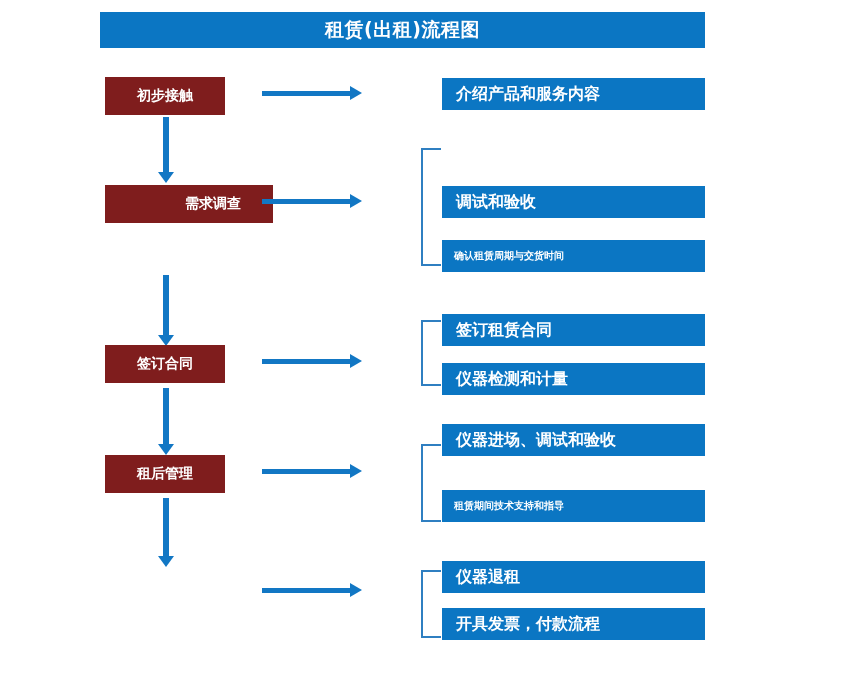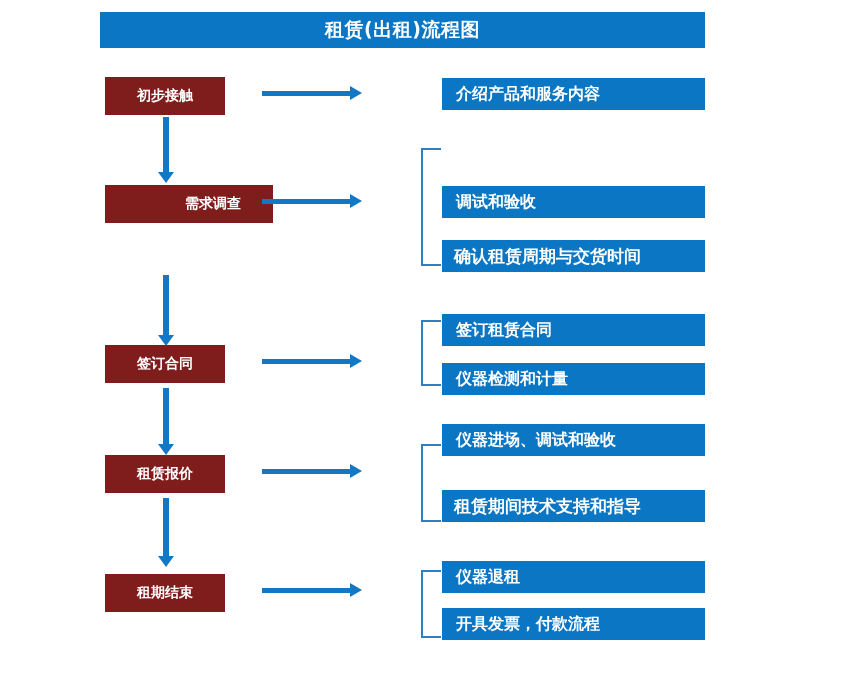--- a/index.html
+++ b/index.html
@@ -62,21 +62,21 @@
     font-size: 16px;
     font-weight: bold;
     display: flex;
     align-items: center;
     padding-left: 14px;
     box-sizing: border-box;
     white-space: nowrap;
   }
   .detail-box.wide {
     padding-left: 12px;
-    font-size: 17px;
+    font-size: 10px;
   }
 
   
   .h-arrow {
     position: absolute;
     left: 262px;
     width: 100px;
     height: 14px;
   }
   .h-arrow .shaft {
@@ -176,37 +176,36 @@
   <div class="bracket" style="top:320px; height:66px;"></div>
 
   <div class="detail-box" style="top:363px;">仪器检测和计量</div>
   <div class="detail-box" style="top:314px;">签订租赁合同</div>
 
   <div class="v-arrow" style="top:388px; height:68px;">
     <div class="shaft" style="height:56px;"></div>
     <div class="head" style="top:56px;"></div>
   </div>
 
-  <div class="stage-box" style="top:455px;">租赁报价</div>
+  <div class="stage-box" style="top:455px;">租后管理</div>
   <div class="h-arrow" style="top:464px;">
     <div class="shaft"></div>
     <div class="head"></div>
   </div>
 
   <div class="bracket" style="top:444px; height:78px;"></div>
 
   <div class="detail-box wide" style="top:490px;">租赁期间技术支持和指导</div>
   <div class="detail-box" style="top:424px;">仪器进场、调试和验收</div>
 
   <div class="v-arrow" style="top:498px; height:70px;">
     <div class="shaft" style="height:58px;"></div>
     <div class="head" style="top:58px;"></div>
   </div>
 
-  <div class="stage-box" style="top:574px;">租期结束</div>
   <div class="h-arrow" style="top:583px;">
     <div class="shaft"></div>
     <div class="head"></div>
   </div>
 
   <div class="bracket" style="top:570px; height:68px;"></div>
 
   <div class="detail-box" style="top:561px;">仪器退租</div>
   <div class="detail-box" style="top:608px;text-align:right;">开具发票，付款流程</div>
 

